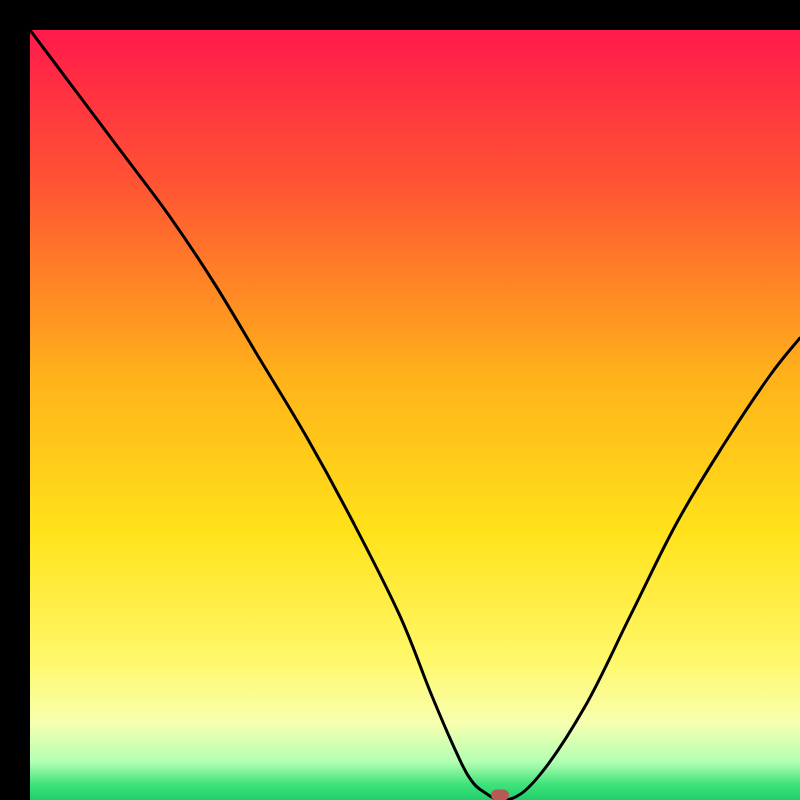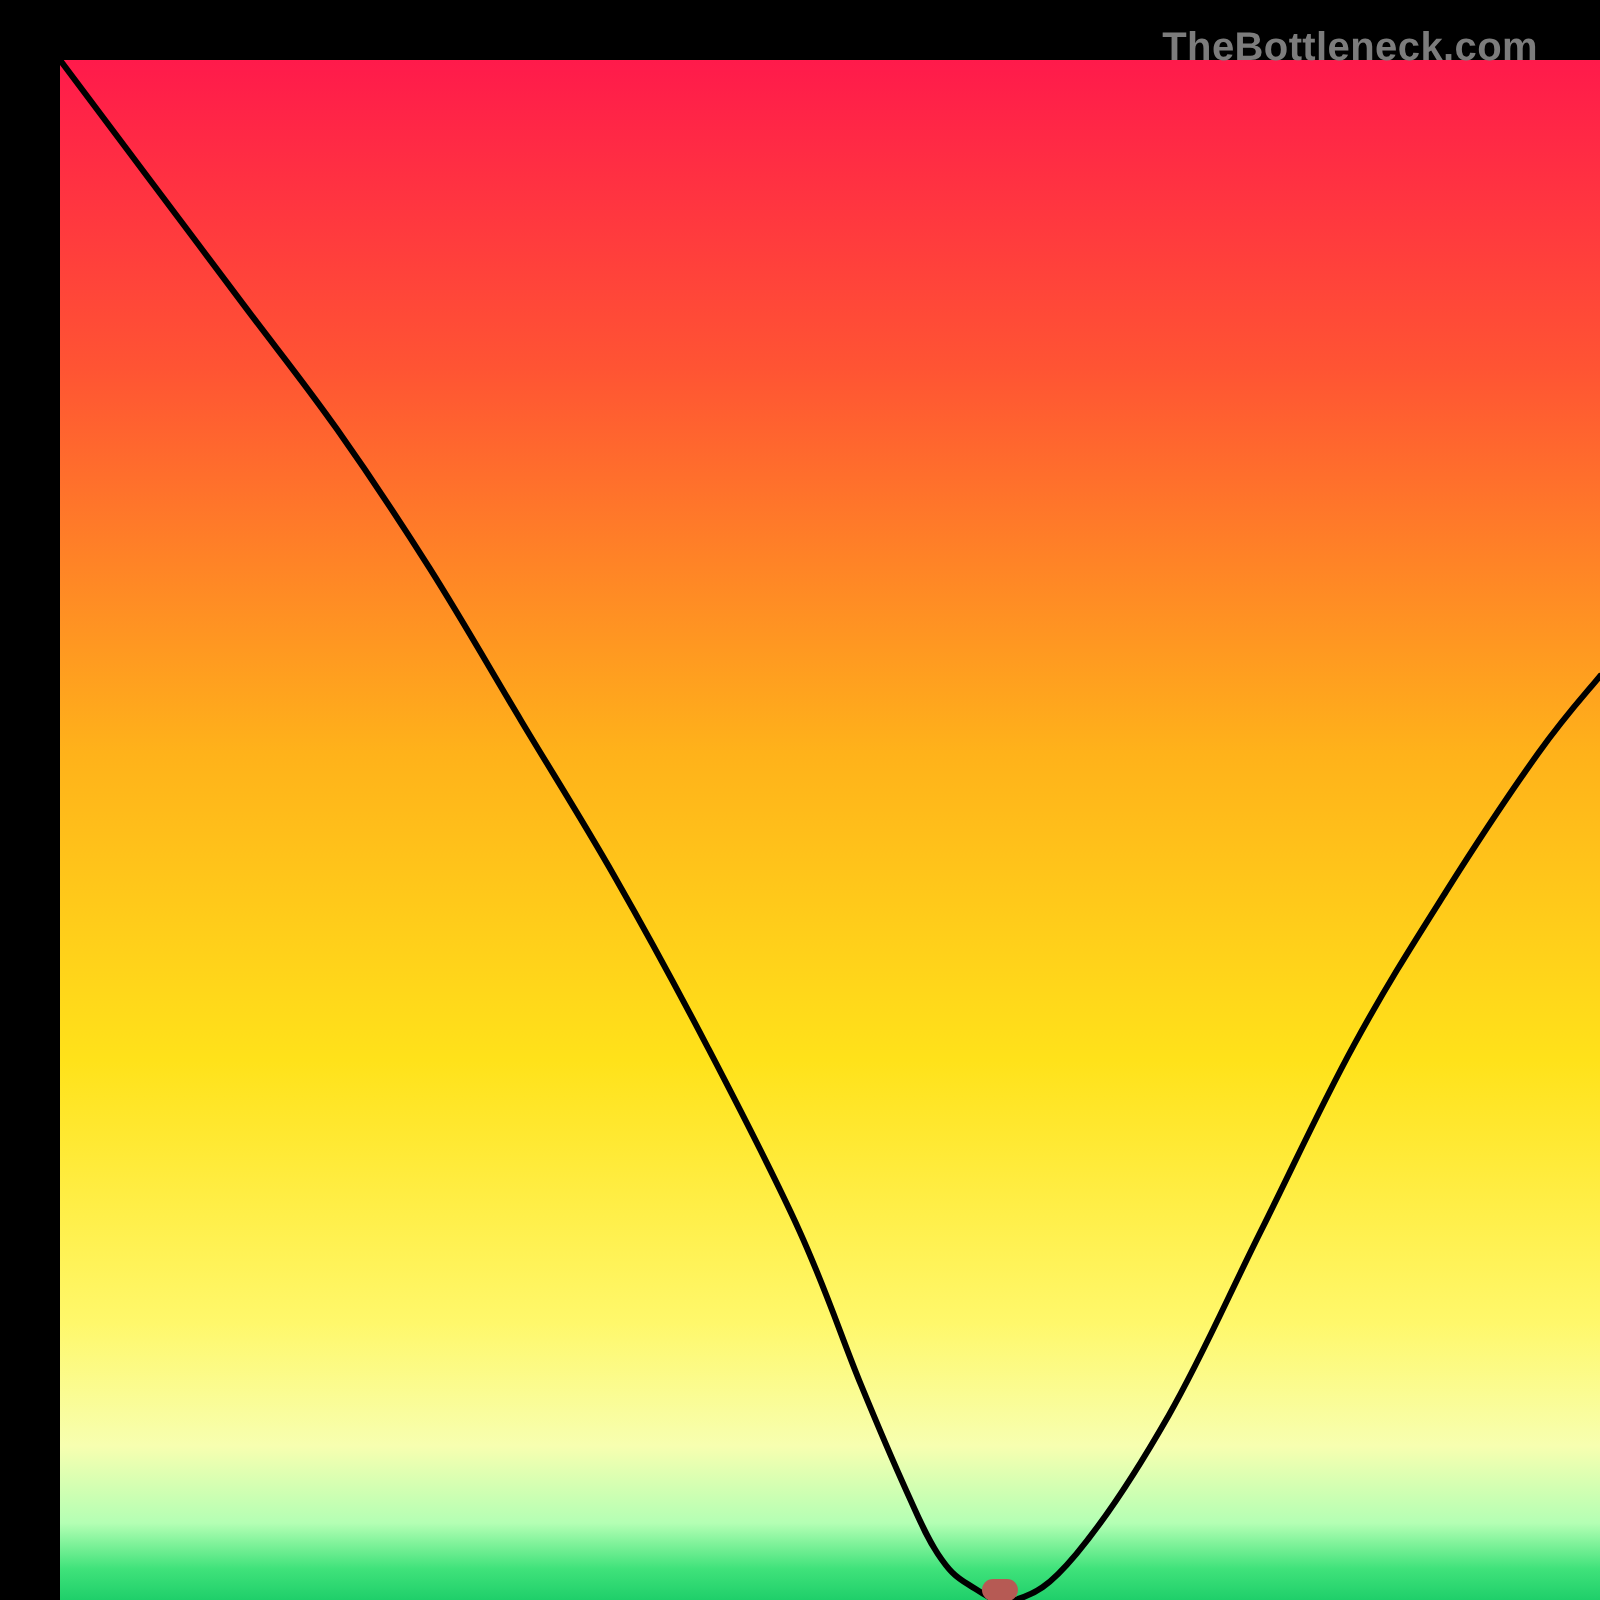--- a/index.html
+++ b/index.html
@@ -55,14 +55,13 @@
 </head>
 <body>
 
 <div class="frame">
   <div class="plot-area" id="plot" style="background: linear-gradient(rgb(255, 26, 75) 0%, rgb(255, 84, 51) 20%, rgb(255, 178, 26) 45%, rgb(255, 226, 26) 65%, rgb(255, 248, 107) 82%, rgb(247, 255, 176) 90%, rgb(180, 255, 180) 95%, rgb(63, 226, 122) 98%, rgb(31, 207, 106) 100%);">
       <svg class="curve" viewBox="0 0 770 770">
         <path d="M 0 0 C 8.315999999999999 11.088000000000005, 29.567999999999998 39.424000000000014, 46.199999999999996 61.60000000000002 C 62.831999999999994 83.77600000000004, 75.76799999999999 101.02400000000006, 92.39999999999999 123.20000000000005 C 109.032 145.37600000000003, 121.96799999999999 161.23799999999997, 138.6 184.79999999999995 C 155.232 208.36199999999994, 168.16799999999998 227.76600000000002, 184.79999999999998 254.10000000000002 C 201.432 280.434, 214.368 303.38, 231 331.1 C 247.632 358.82000000000005, 260.568 378.994, 277.2 408.1 C 293.832 437.206, 306.768 460.922, 323.4 492.8 C 340.032 524.678, 355.73999999999995 554.7080000000001, 369.59999999999997 585.2 C 383.46 615.692, 390.69800000000004 638.638, 400.40000000000003 662.2 C 410.10200000000003 685.7620000000001, 416.57000000000005 700.854, 423.50000000000006 716.1 C 430.43000000000006 731.346, 433.356 738.584, 438.9 746.9 C 444.44399999999996 755.216, 447.36999999999995 758.1419999999999, 454.29999999999995 762.3 C 461.22999999999996 766.458, 467.698 772.772, 477.4 770 C 487.102 767.228, 494.34000000000003 763.5319999999999, 508.20000000000005 746.9 C 522.0600000000001 730.268, 537.768 706.706, 554.4 677.6 C 571.0319999999999 648.494, 583.9680000000001 618.464, 600.6 585.2 C 617.232 551.936, 630.168 523.292, 646.8 492.8 C 663.4319999999999 462.308, 676.368 442.134, 693 415.8 C 709.632 389.466, 725.3399999999999 365.90399999999994, 739.1999999999999 346.49999999999994 C 753.06 327.09599999999995, 764.456 314.93, 770 308" fill="none" stroke="#000" stroke-width="3" stroke-linecap="round" stroke-linejoin="round"></path>
       </svg>
       <div class="marker" style="left: 469.7px; top: 764.61px;"></div>
     </div>
-  <span class="watermark">TheBottleneck.com</span>
 </div>
 
 </body></html>

